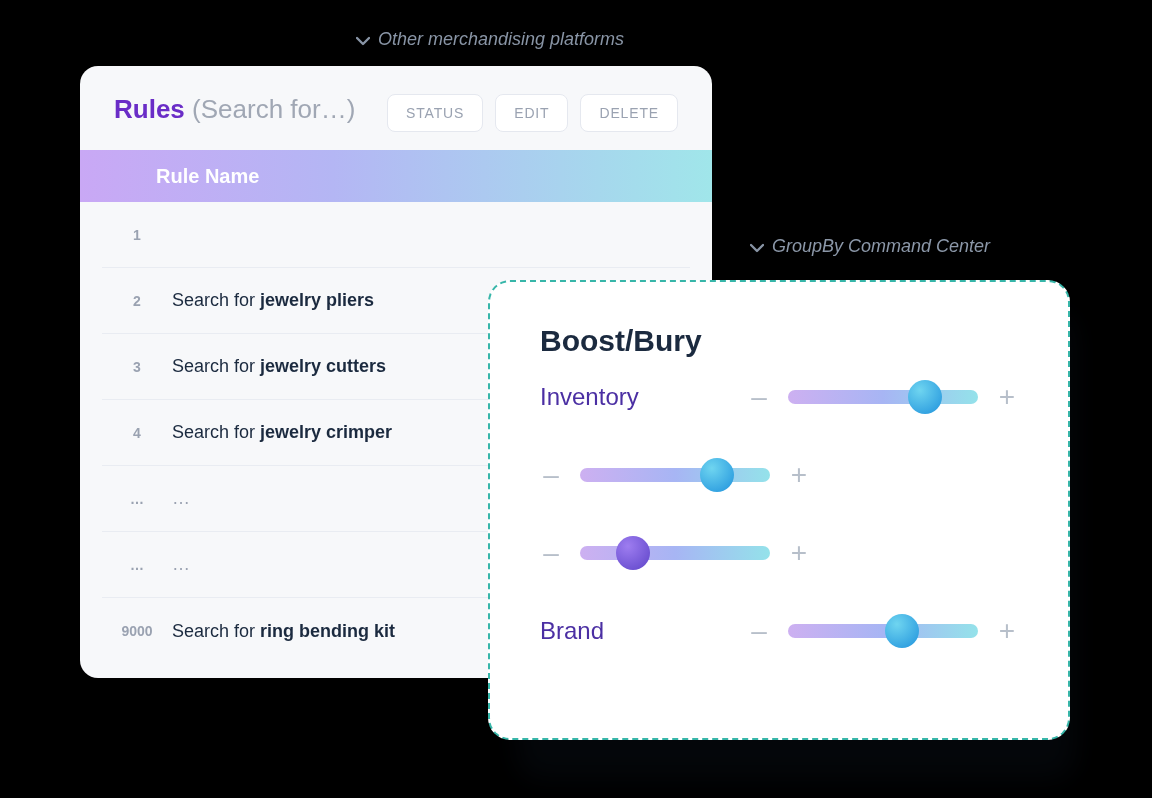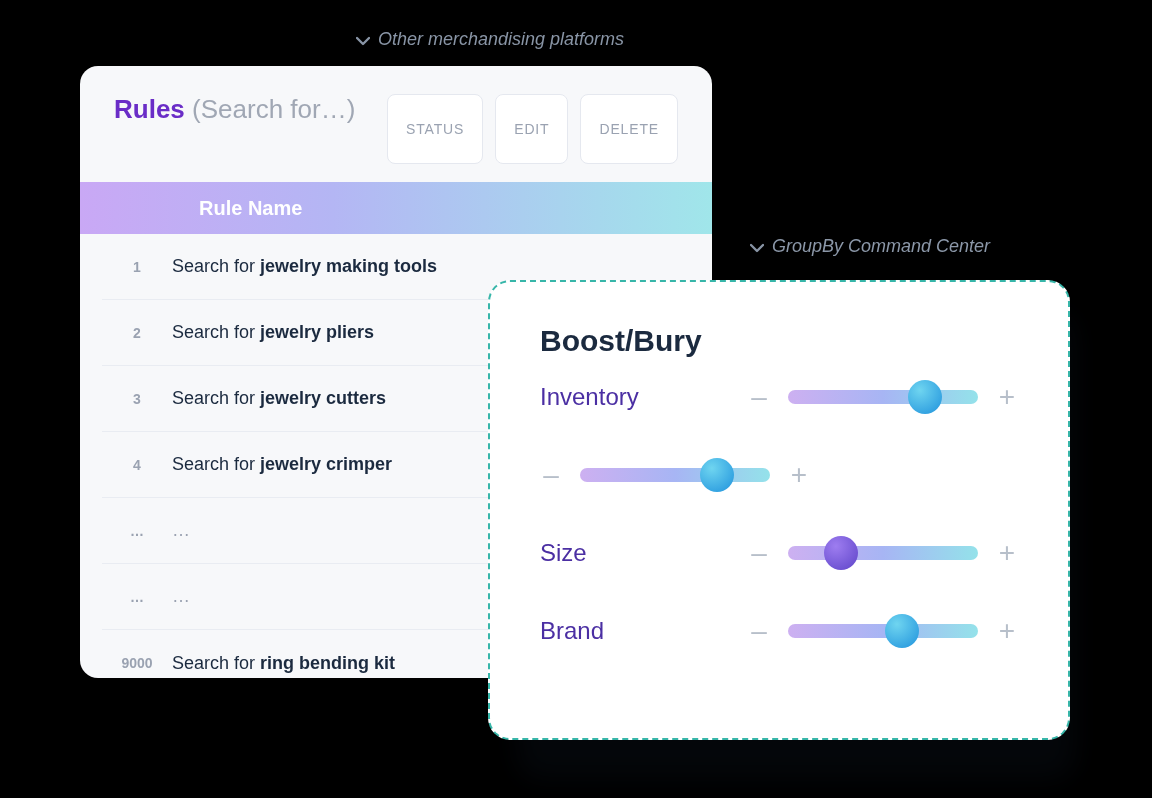--- a/index.html
+++ b/index.html
@@ -60,31 +60,31 @@
   .rules-buttons {
     display: flex;
     gap: 12px;
   }
   .rules-buttons button {
     background: #fff;
     border: 1px solid #e5e8ef;
     color: #9aa2b1;
     font-size: 14px;
     letter-spacing: 0.06em;
-    padding: 26px 18px;
+    padding: 10px 18px;
     border-radius: 8px;
     cursor: pointer;
   }
 
   .rules-colband {
     height: 52px;
     background: linear-gradient(90deg, #c9a8f5 0%, #b4b6f4 40%, #a0e6ea 100%);
     display: flex;
     align-items: center;
-    padding-left: 119px;
+    padding-left: 76px;
   }
   .rules-colband .colname {
     color: #fff;
     font-size: 20px;
     font-weight: 600;
   }
 
   .rules-table {
     padding: 0 22px;
   }
@@ -218,21 +218,20 @@
       <button>EDIT</button>
       <button>DELETE</button>
     </div>
   </div>
   <div class="rules-colband">
     <span class="colname">Rule Name</span>
   </div>
   <div class="rules-table" id="rules-table">
       <div class="rules-row">
         <div class="rownum">1</div>
-        <div class="rowtext"><span class="prefix">Search for </span><span class="bold">jewelry making tools</span></div>
       </div>
       <div class="rules-row">
         <div class="rownum">2</div>
         <div class="rowtext"><span class="prefix">Search for </span><span class="bold">jewelry pliers</span></div>
       </div>
       <div class="rules-row">
         <div class="rownum">3</div>
         <div class="rowtext"><span class="prefix">Search for </span><span class="bold">jewelry cutters</span></div>
       </div>
       <div class="rules-row">
@@ -271,21 +270,20 @@
       <div class="slider-row">
         <div class="slider-area">
           <div class="pm">–</div>
           <div class="track">
             <div class="thumb blue" style="left: 72%;"></div>
           </div>
           <div class="pm">+</div>
         </div>
       </div>
       <div class="slider-row">
-        <div class="slider-label">Size</div>
         <div class="slider-area">
           <div class="pm">–</div>
           <div class="track">
             <div class="thumb purple" style="left: 28%;"></div>
           </div>
           <div class="pm">+</div>
         </div>
       </div>
       <div class="slider-row">
         <div class="slider-label">Brand</div>

